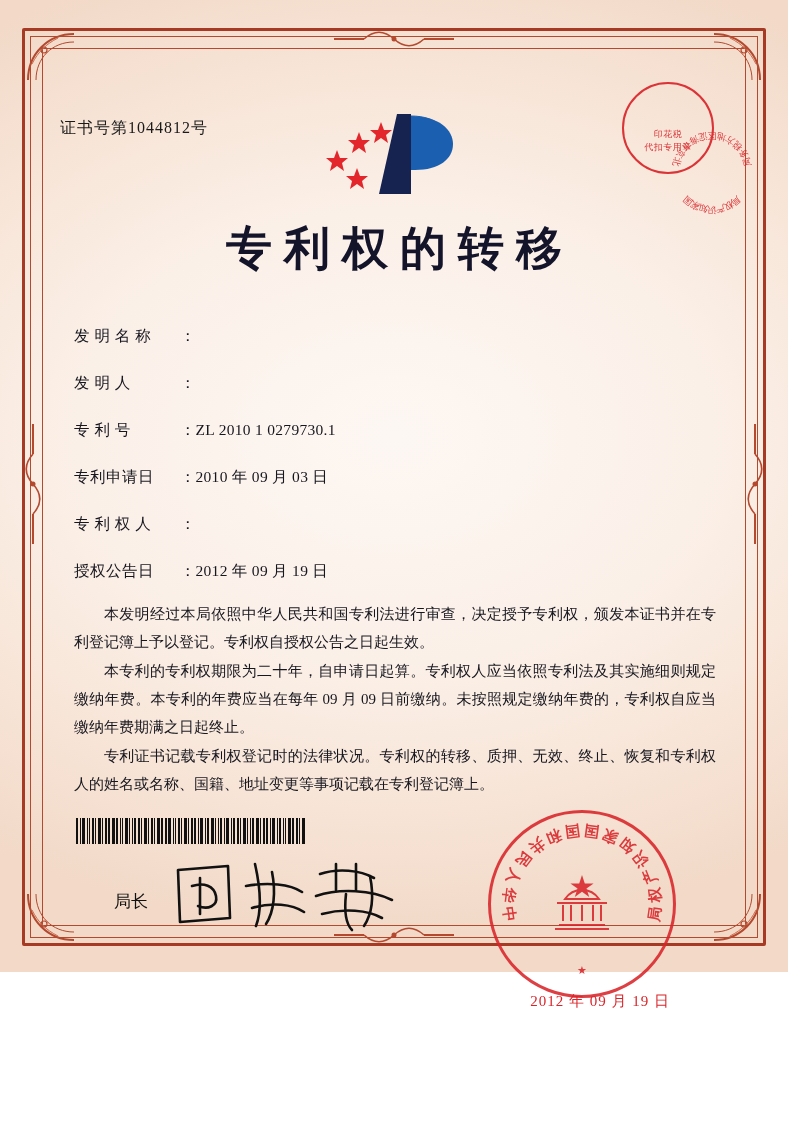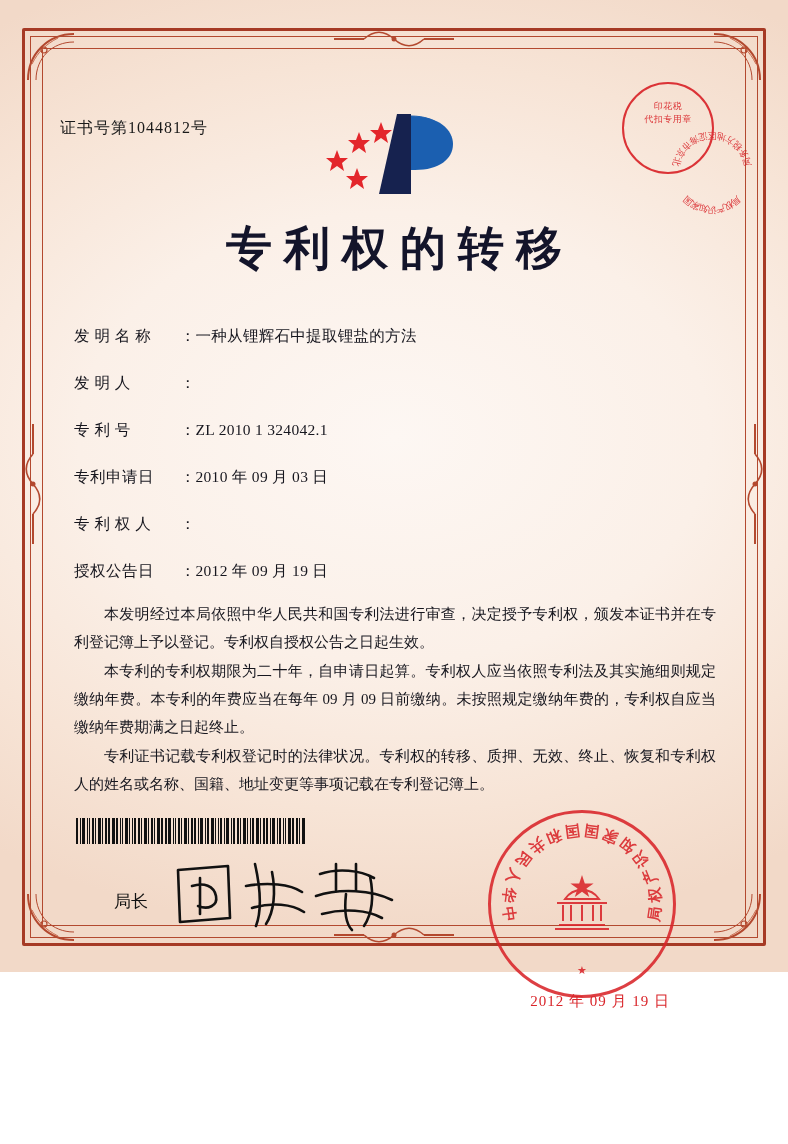--- a/index.html
+++ b/index.html
@@ -102,21 +102,21 @@
     box-sizing: border-box;
     opacity: 0.92;
   }
   .tax-stamp .arc {
     position: absolute;
     left: 0; top: 0; width: 100%; height: 100%;
   }
   .tax-stamp .center-text {
     position: absolute;
     left: 0;
-    top: 16px;
+    top: 44px;
     width: 100%;
     text-align: center;
     font-size: 9px;
     line-height: 13px;
     letter-spacing: 0.5px;
     font-family: "Liberation Serif", "DejaVu Serif", serif;
   }
   .arc-char {
     position: absolute;
     left: 50%;
@@ -402,30 +402,29 @@
         <path d="M92 10 C118 10 130 24 130 38 C130 52 118 62 96 62" fill="none" stroke="#1b5fb0" stroke-width="1"></path>
       </svg>
     </div>
 
     <div class="title">专利权的转移</div>
 
     <div class="fields">
       <div class="field-row">
         <span class="field-label lbl-spread-4">发 明 名 称</span>
         <span class="field-sep">：</span>
-        <span class="field-value">一种从锂辉石中提取锂盐的方法</span>
       </div>
       <div class="field-row">
         <span class="field-label lbl-spread-4">发 明 人</span>
         <span class="field-sep">：</span>
       </div>
       <div class="field-row">
         <span class="field-label lbl-spread-4">专 利 号</span>
         <span class="field-sep">：</span>
-        <span class="field-value">ZL 2010 1 324042.1</span>
+        <span class="field-value">ZL 2010 1 0279730.1</span>
       </div>
       <div class="field-row">
         <span class="field-label lbl-spread-4">专利申请日</span>
         <span class="field-sep">：</span>
         <span class="field-value">2010 年 09 月 03 日</span>
       </div>
       <div class="field-row">
         <span class="field-label lbl-spread-4">专 利 权 人</span>
         <span class="field-sep">：</span>
       </div>

